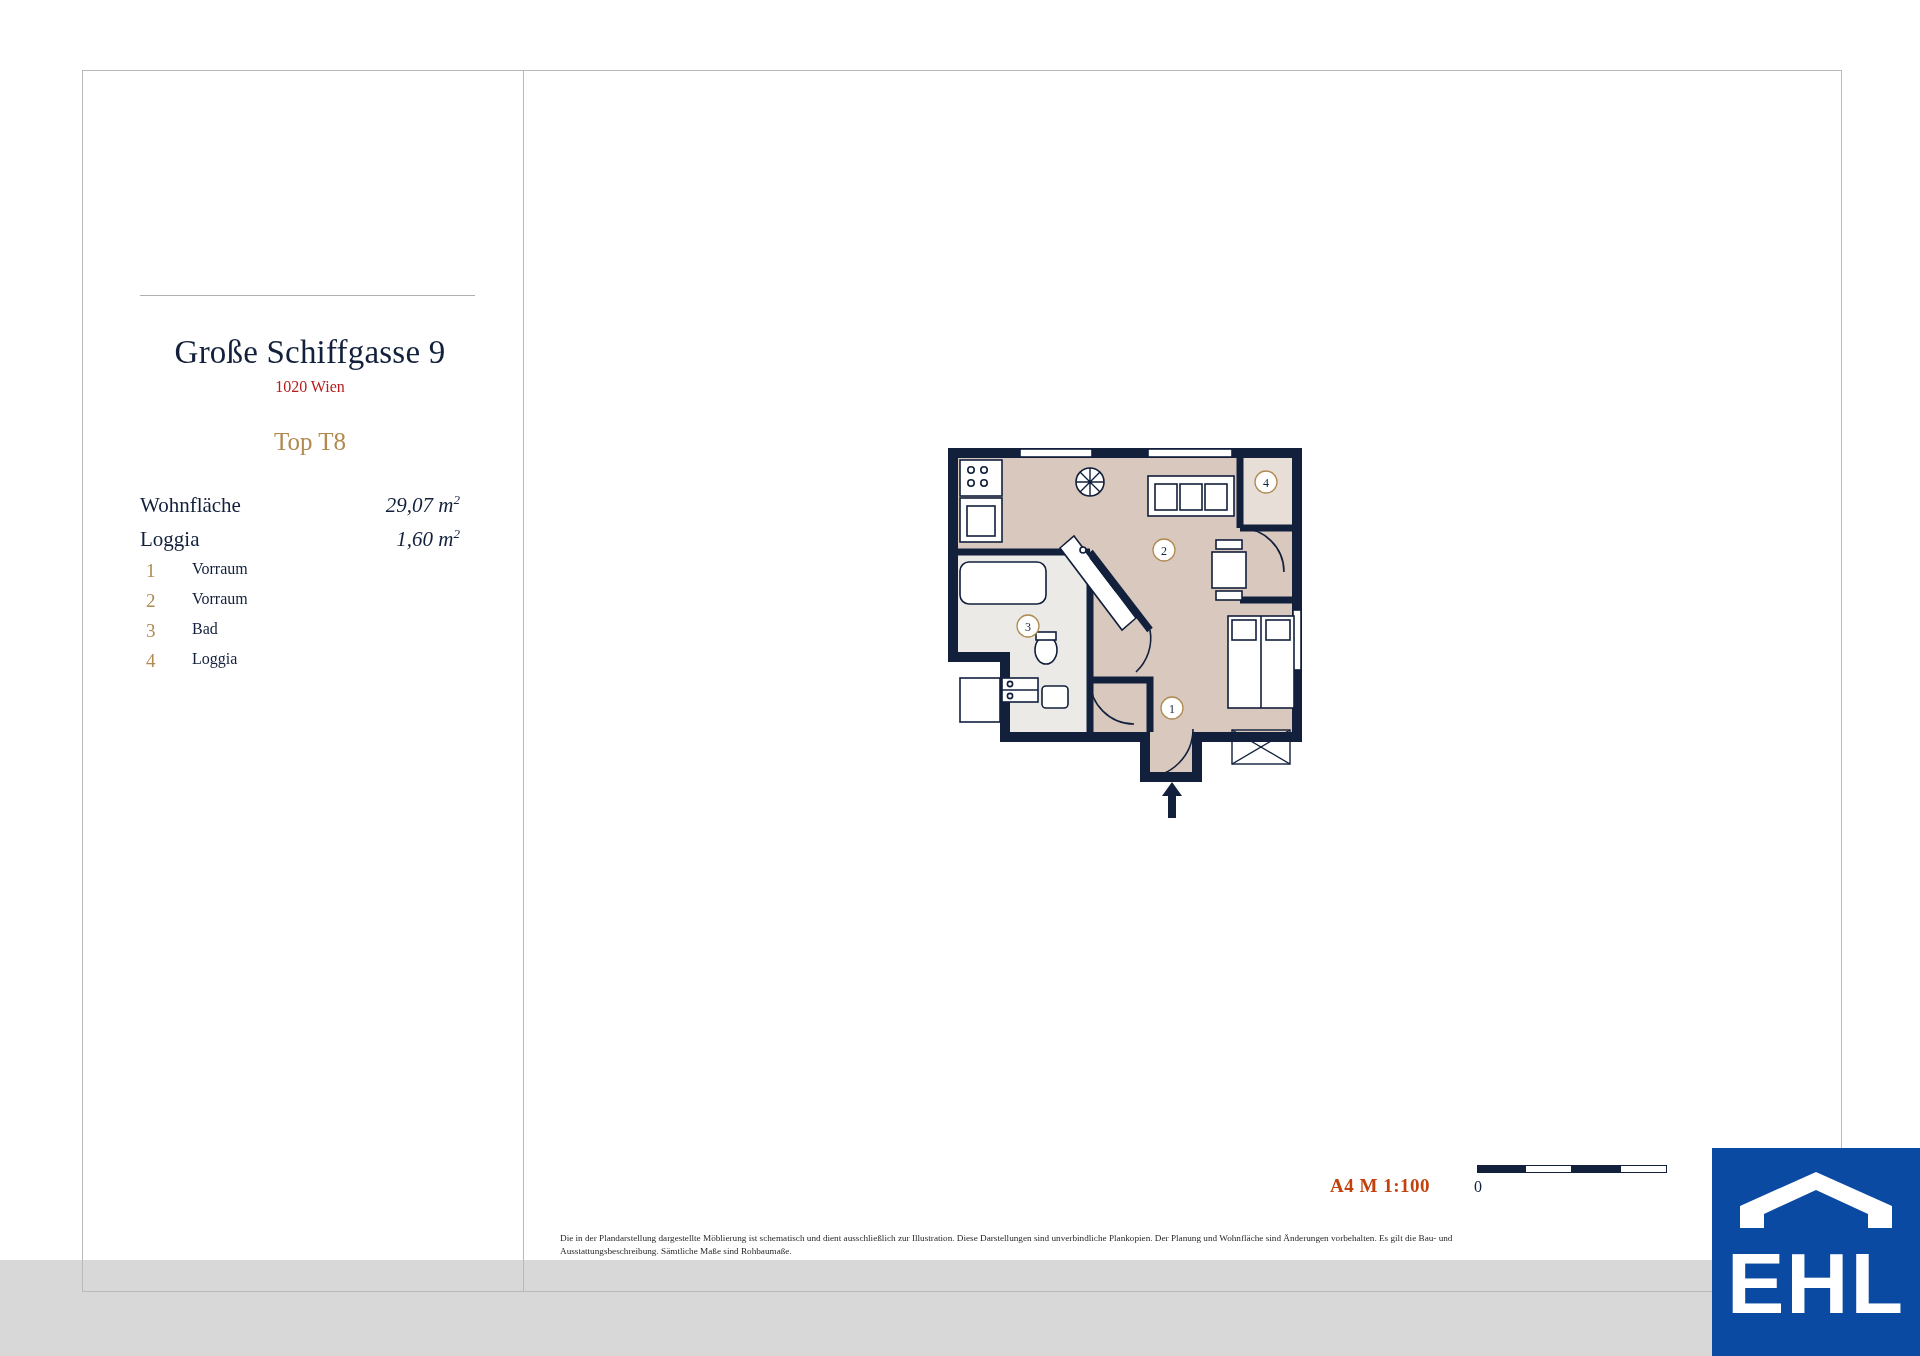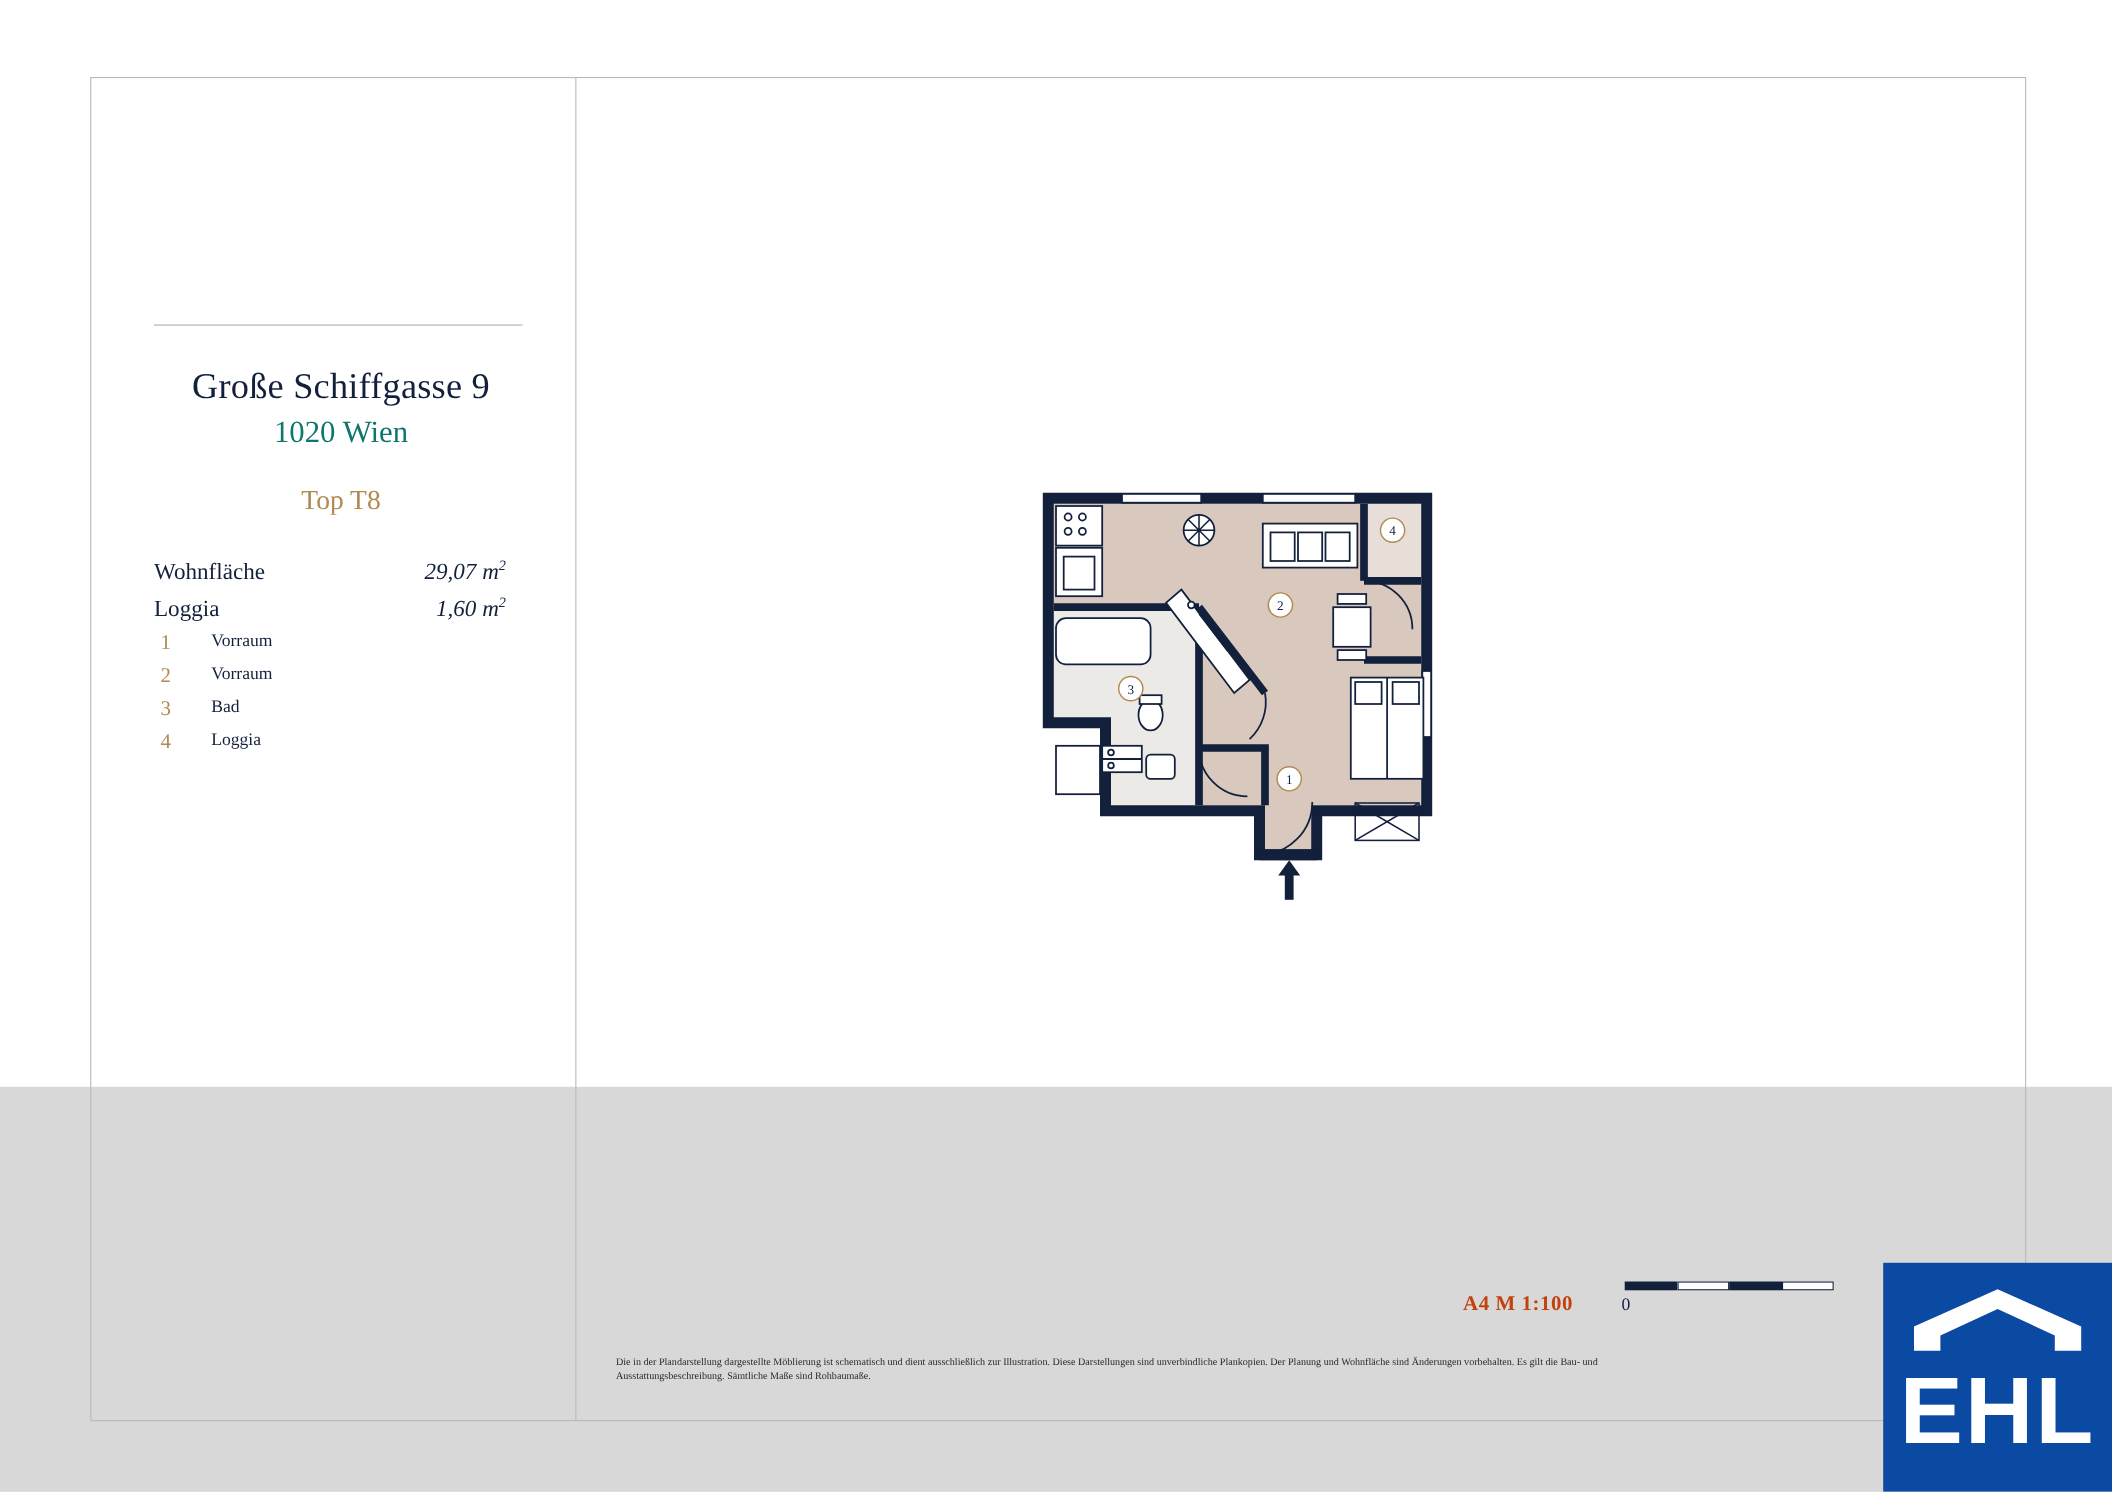--- a/index.html
+++ b/index.html
@@ -11,21 +11,21 @@
     width: 1920px;
     height: 1356px;
     font-family: "Liberation Serif", serif;
     overflow: hidden;
   }
 
   #page {
     position: absolute;
     left: 0; top: 0;
     width: 1920px;
-    height: 988px;
+    height: 1260px;
     background: #ffffff;
   }
 
   
   .sheet-border {
     position: absolute;
     left: 82px; top: 70px;
     width: 1760px; height: 1222px;
     border: 1px solid #b9b9b9;
     box-sizing: border-box;
@@ -52,22 +52,22 @@
   .title {
     font-size: 33px;
     color: #12203c;
     letter-spacing: 0.2px;
     line-height: 1.1;
     text-align: center;
     margin: 0 0 8px 0;
     font-weight: normal;
   }
   .subtitle {
-    font-size: 28px;
-    color: #0f766e;
+    font-size: 16px;
+    color: #b91c1c;
     text-align: center;
     margin: 0 0 32px 0;
   }
   .top-label {
     font-size: 25px;
     color: #b08a52;
     text-align: center;
     margin: 0 0 32px 0;
   }
   .area-table {

